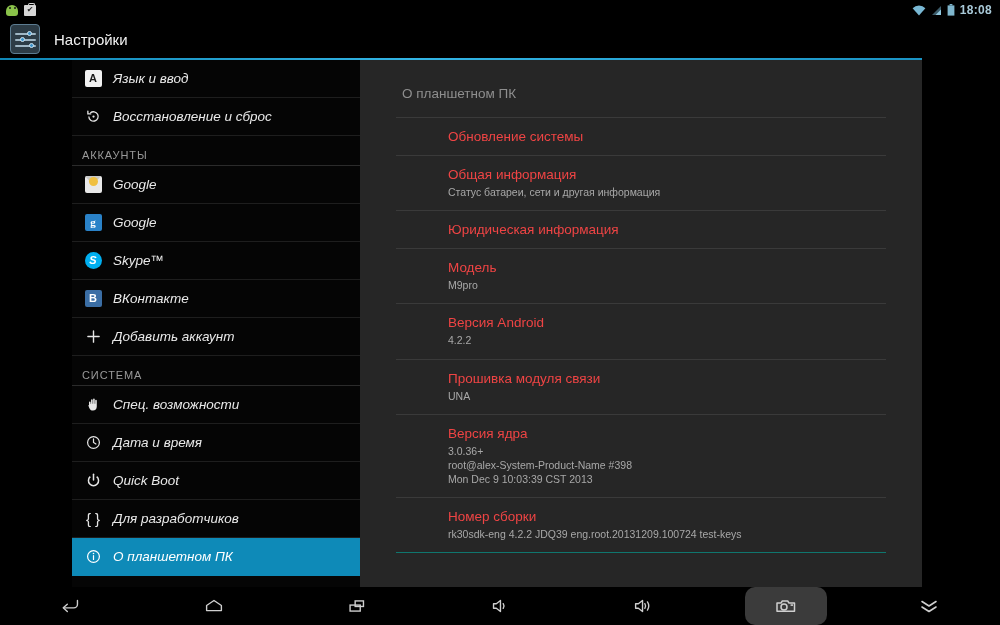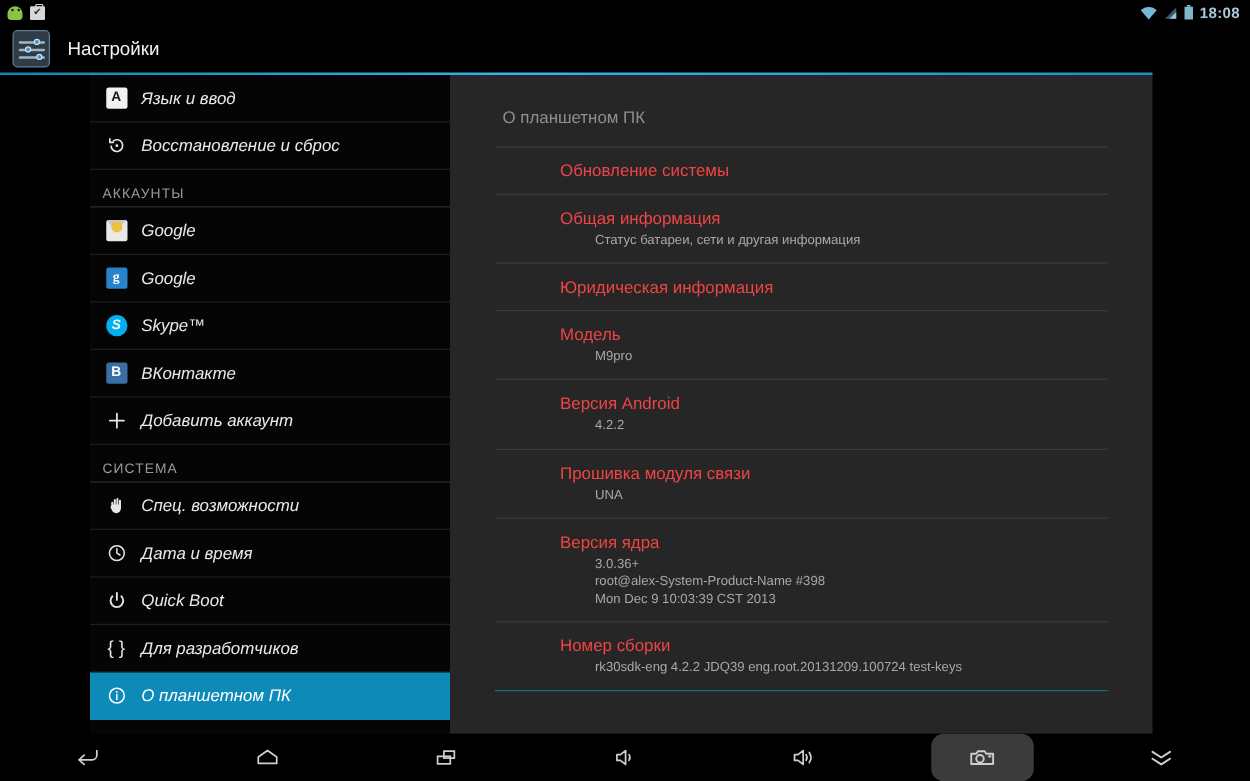--- a/index.html
+++ b/index.html
@@ -118,21 +118,21 @@
     background:#262626; padding:0 36px;
   }
   .detail-title {
     color:#8e8e8e; font-size:13.5px; padding:26px 0 16px 6px;
   }
   .pref {
     border-top:1px solid #3a3a3a; padding:11px 0 11px 52px;
   }
   .pref .p-title { color:#ef4444; font-size:13.5px; }
   .pref .p-sub {
-    color:#a8a8a8; font-size:10.5px; margin-top:3px; line-height:1.35;margin-left:28px;
+    color:#a8a8a8; font-size:10.5px; margin-top:3px; line-height:1.35;
   }
   .pref.last { border-bottom:1px solid #0f766e; }
 
   
   .nav-bar {
     position:absolute; left:0; bottom:0; width:1000px; height:38px;
     background:#000; display:flex; align-items:center;
   }
   .nav-btn {
     flex:1; height:38px; display:flex; align-items:center; justify-content:center;

